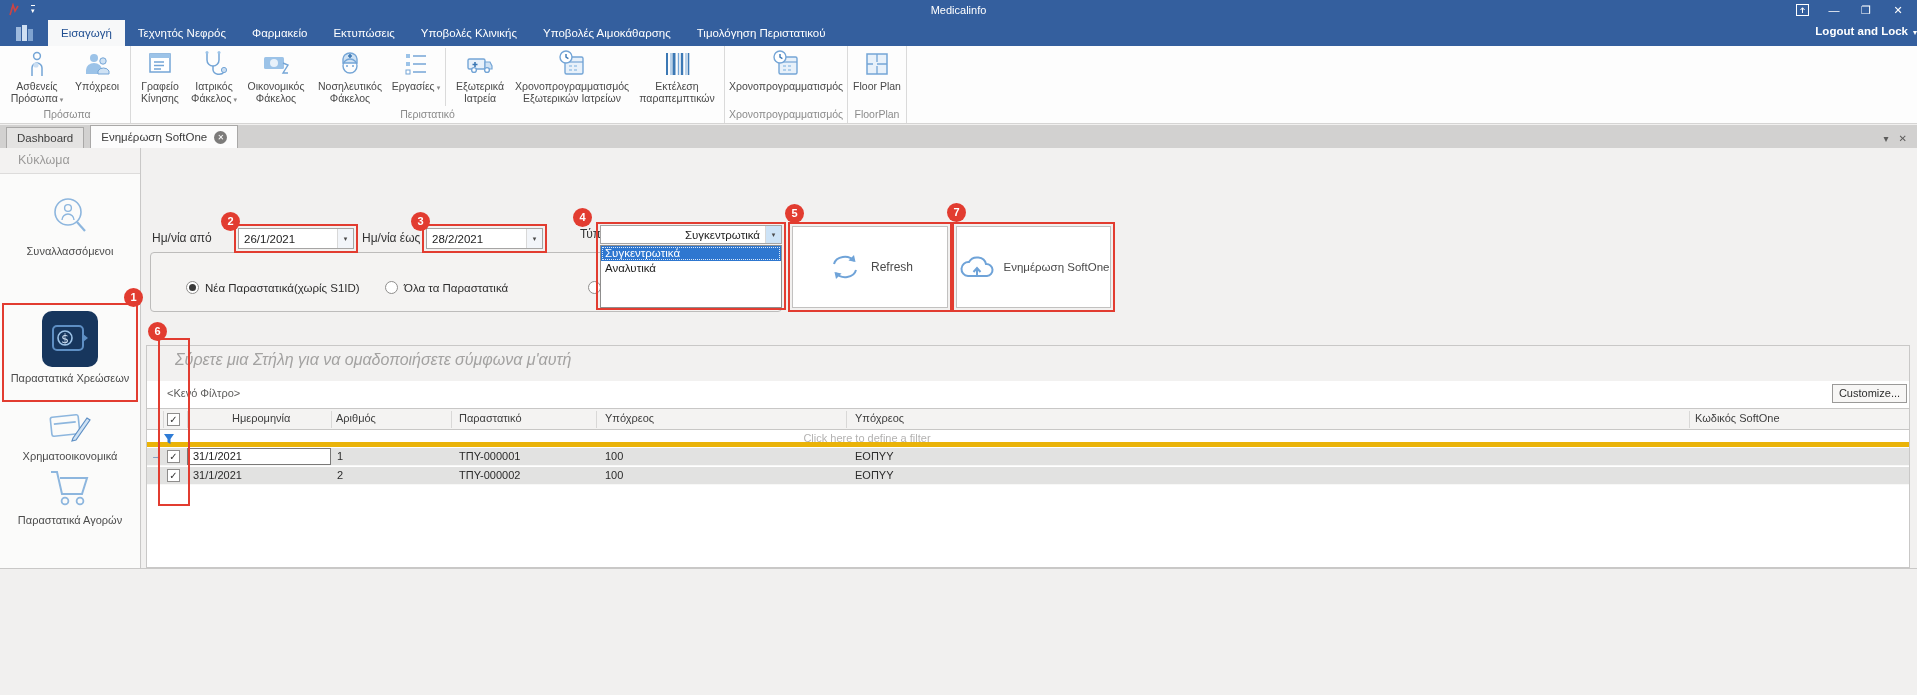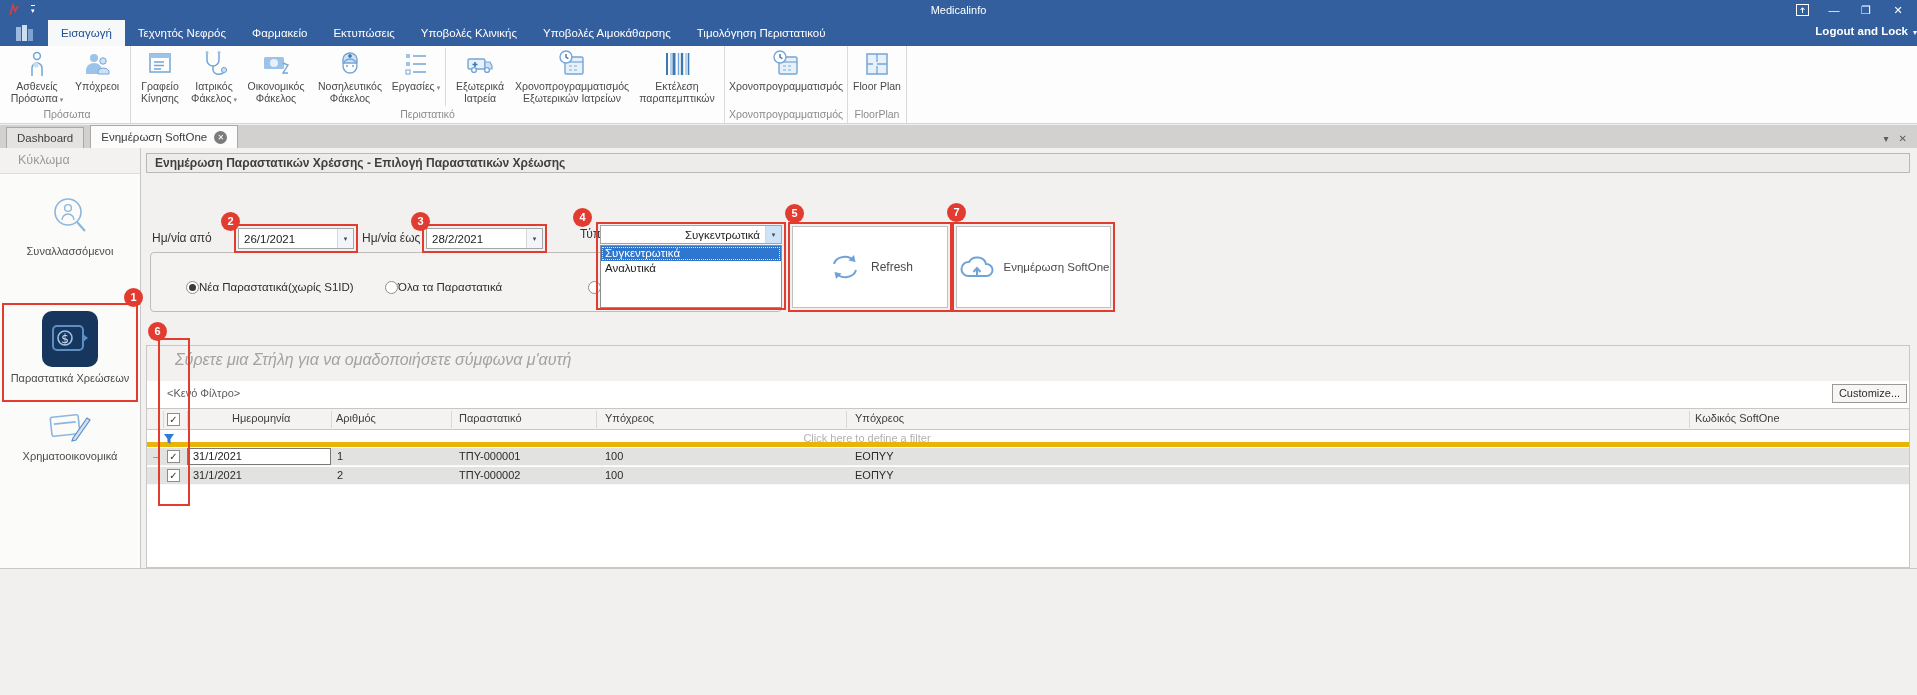--- a/index.html
+++ b/index.html
@@ -72,21 +72,21 @@
   .combo .val { flex:1; padding:0 5px; white-space:nowrap; }
   .combo .val.right { text-align:right; }
   .combo .ddb { width:16px; align-self:stretch; display:flex; align-items:center; justify-content:center;
                 font-size:7px; color:#4a4a4a; background:#f2f5f9; border-left:1px solid #d8d8d8; }
   .combo .ddb.open { background:#cde3f7; }
   .droplist { position:absolute; background:#fff; border:1px solid #8f8e8d; z-index:10; }
   .ditem { height:15px; line-height:15px; font-size:11.5px; padding-left:4px; color:#1d1d1d; }
   .ditem.sel { background:#2e77d0; color:#fff; outline:1px dotted #dce9f8; outline-offset:-2px; }
 
   .groupbox { position:absolute; border:1px solid #bdbcbb; border-radius:4px; background:#f4f3f2; z-index:1; }
-  .radio { position:absolute; display:flex; font-size:11.5px; color:#2e2e2e; z-index:2; }
+  .radio { position:absolute; display:flex; align-items:center; gap:6px; font-size:11.5px; color:#2e2e2e; z-index:2; }
   .rcirc { width:13px; height:13px; border-radius:50%; border:1px solid #8f8e8d; background:#fff;
            display:flex; align-items:center; justify-content:center; }
   .rdot { width:7px; height:7px; border-radius:50%; background:#3a3a3a; }
 
   .bigbtn { position:absolute; background:#fff; border:1px solid #c2c1c0; display:flex; align-items:center;
             justify-content:center; gap:8px; font-size:12px; color:#4a4a4a; z-index:2; }
 
   
   .grid { position:absolute; left:146px; top:197px; width:1764px; height:223px; background:#fff;
           border:1px solid #c9c8c7; }
@@ -343,22 +343,29 @@
 
     <div class="sitem" style="top:258px;">
       <svg width="46" height="40" viewBox="0 0 46 40">
           <rect x="4" y="10" width="28" height="19" rx="2" fill="none" stroke="#8db6de" stroke-width="1.6" transform="rotate(-6 18 19)"></rect>
           <path d="M7 17 h22" stroke="#8db6de" stroke-width="1.6" transform="rotate(-6 18 19)"></path>
           <path d="M26 32 L40 12 l3 2 -14 20 -4 1 z" fill="#cfe2f4" stroke="#5e8fc4" stroke-width="1.2"></path>
         </svg>
       <span>Χρηματοοικονομικά</span>
     </div>
 
-
-    <div class="panel-header">Ενημέρωση Παραστατικών Χρέσσης - Επιλογή Παραστατικών Χρέωσης</div>
+    <div class="sitem" style="top:318px;">
+      <svg width="46" height="44" viewBox="0 0 46 44">
+          <path d="M4 6 h6 l5 22 h20 l5 -16 h-27" fill="none" stroke="#8db6de" stroke-width="2"></path>
+          <circle cx="18" cy="35" r="3.4" fill="none" stroke="#8db6de" stroke-width="1.8"></circle>
+          <circle cx="33" cy="35" r="3.4" fill="none" stroke="#8db6de" stroke-width="1.8"></circle>
+        </svg>
+      <span>Παραστατικά Αγορών</span>
+    </div>
+
 
     <div class="flabel" style="left:152px; top:80px;">Ημ/νία από</div>
     <div class="combo" style="left:238px; top:80px; width:116px; height:21px;">
       <span class="val">26/1/2021</span>
       <span class="ddb">▾</span>
     </div>
 
     <div class="flabel" style="left:362px; top:80px;">Ημ/νία έως</div>
     <div class="combo" style="left:426px; top:80px; width:117px; height:21px;">
       <span class="val">28/2/2021</span>

